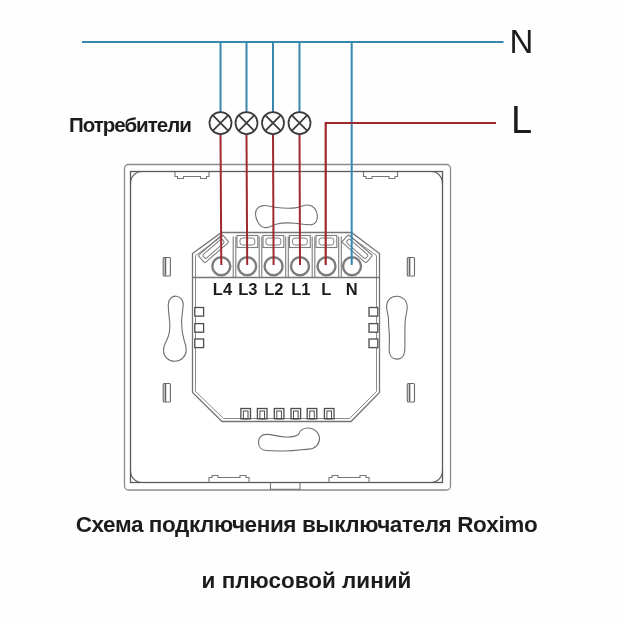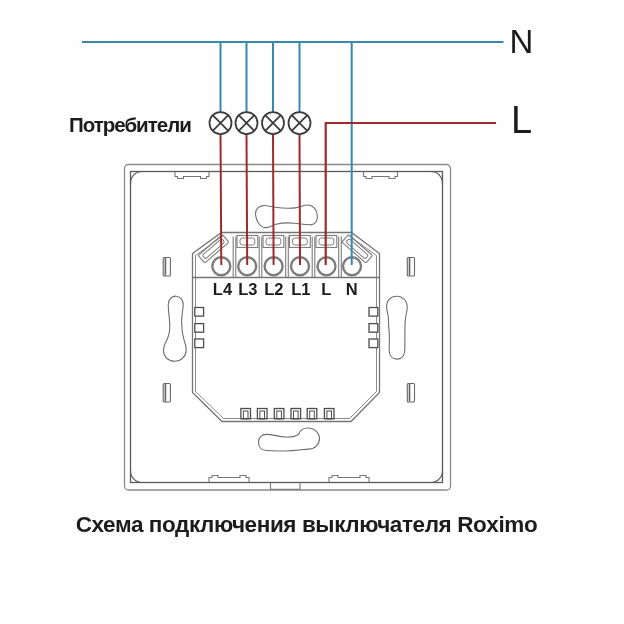--- a/index.html
+++ b/index.html
@@ -221,13 +221,14 @@
   <text x="509.5" y="53.3" font-size="33" font-weight="400" fill="#1c1c1c" font-family="&quot;Liberation Sans&quot;,sans-serif">N</text>
 
   <text x="511" y="132.7" font-size="38" font-weight="400" fill="#1c1c1c" font-family="&quot;Liberation Sans&quot;,sans-serif">L</text>
 
   <text x="69" y="131.5" font-size="20.5" font-weight="600" letter-spacing="-1" fill="#1c1c1c" font-family="&quot;Liberation Sans&quot;,sans-serif">Потребители</text>
 </svg>
 
 <div class="cap" style="top:511.5px;letter-spacing:-0.4px;">Схема подключения выключателя Roximo</div>
 
 
+<div class="cap" style="top:567.5px;">и плюсовой линий</div>
 </div>
 
 </body></html>

